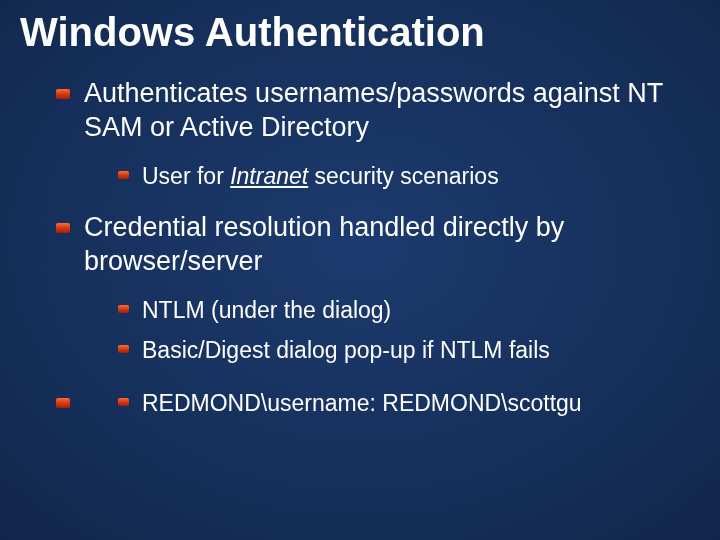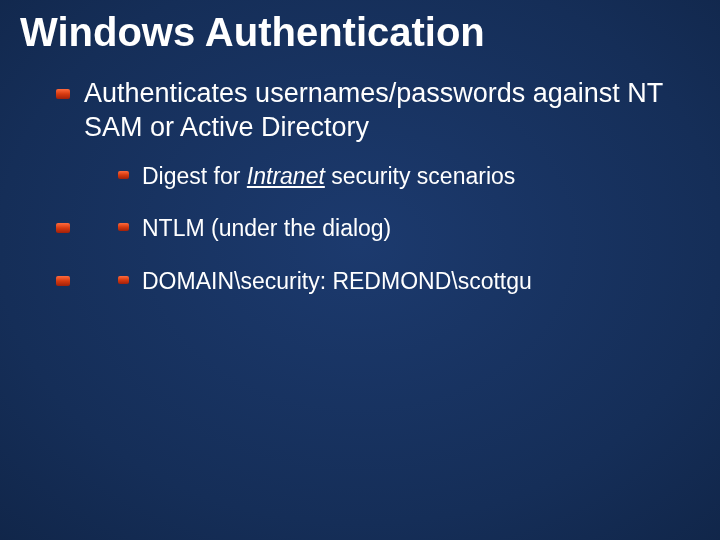--- a/index.html
+++ b/index.html
@@ -81,35 +81,39 @@
 
 <div class="slide">
   <h1 class="title">Windows Authentication</h1>
 
   <ul class="level1">
 
     <li>
       <span>Authenticates usernames/passwords against NT SAM or Active Directory</span>
       <ul class="level2">
         <li>
-          <span>Digest for </span><span class="em">Intranet</span><span> security scenarios</span>
+          <span>User for </span><span class="em">Intranet</span><span> security scenarios</span>
+        </li>
+      </ul>
+    </li>
+
+    <li>
+      <span>Credential resolution handled directly by browser/server</span>
+      <ul class="level2">
+        <li>
+          <span>NTLM (under the dialog)</span>
+        </li>
+        <li>
+          <span>Basic/Digest dialog pop-up if NTLM fails</span>
         </li>
       </ul>
     </li>
 
     <li>
       <ul class="level2">
         <li>
-          <span>NTLM (under the dialog)</span>
-        </li>
-      </ul>
-    </li>
-
-    <li>
-      <ul class="level2">
-        <li>
-          <span>DOMAIN\security: REDMOND\scottgu</span>
+          <span>REDMOND\username: REDMOND\scottgu</span>
         </li>
       </ul>
     </li>
 
   </ul>
 </div>
 
 </body></html>

